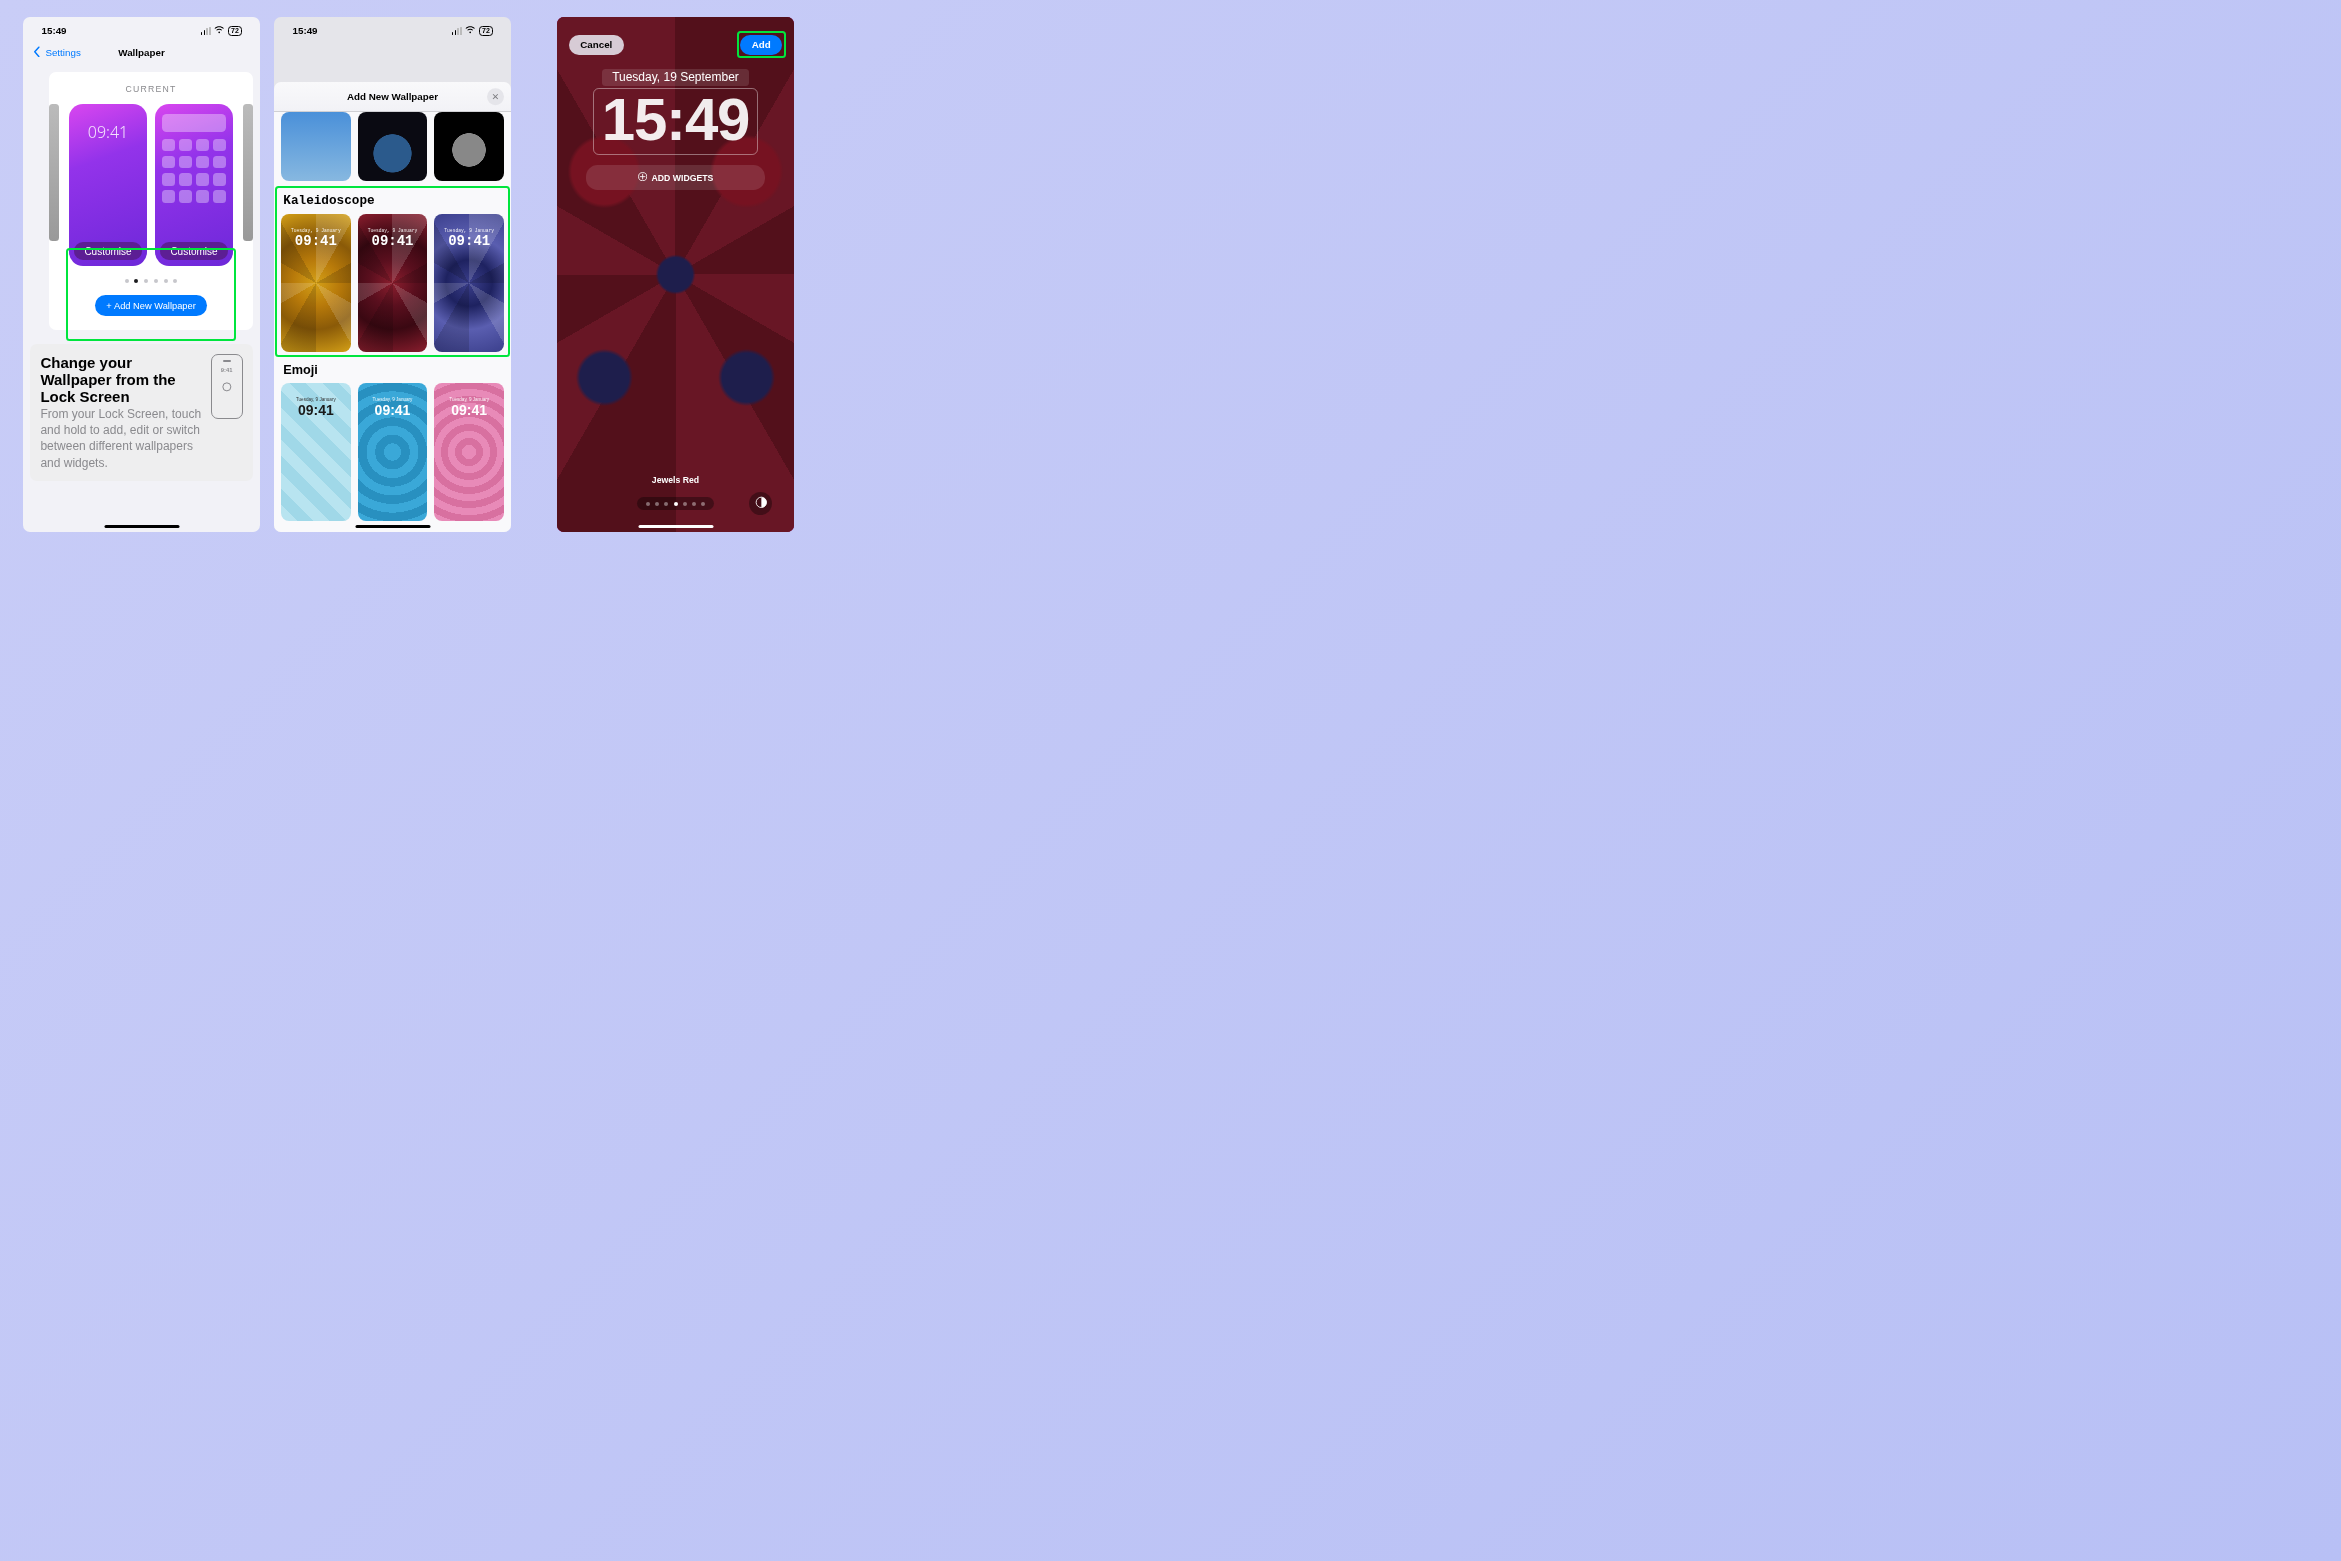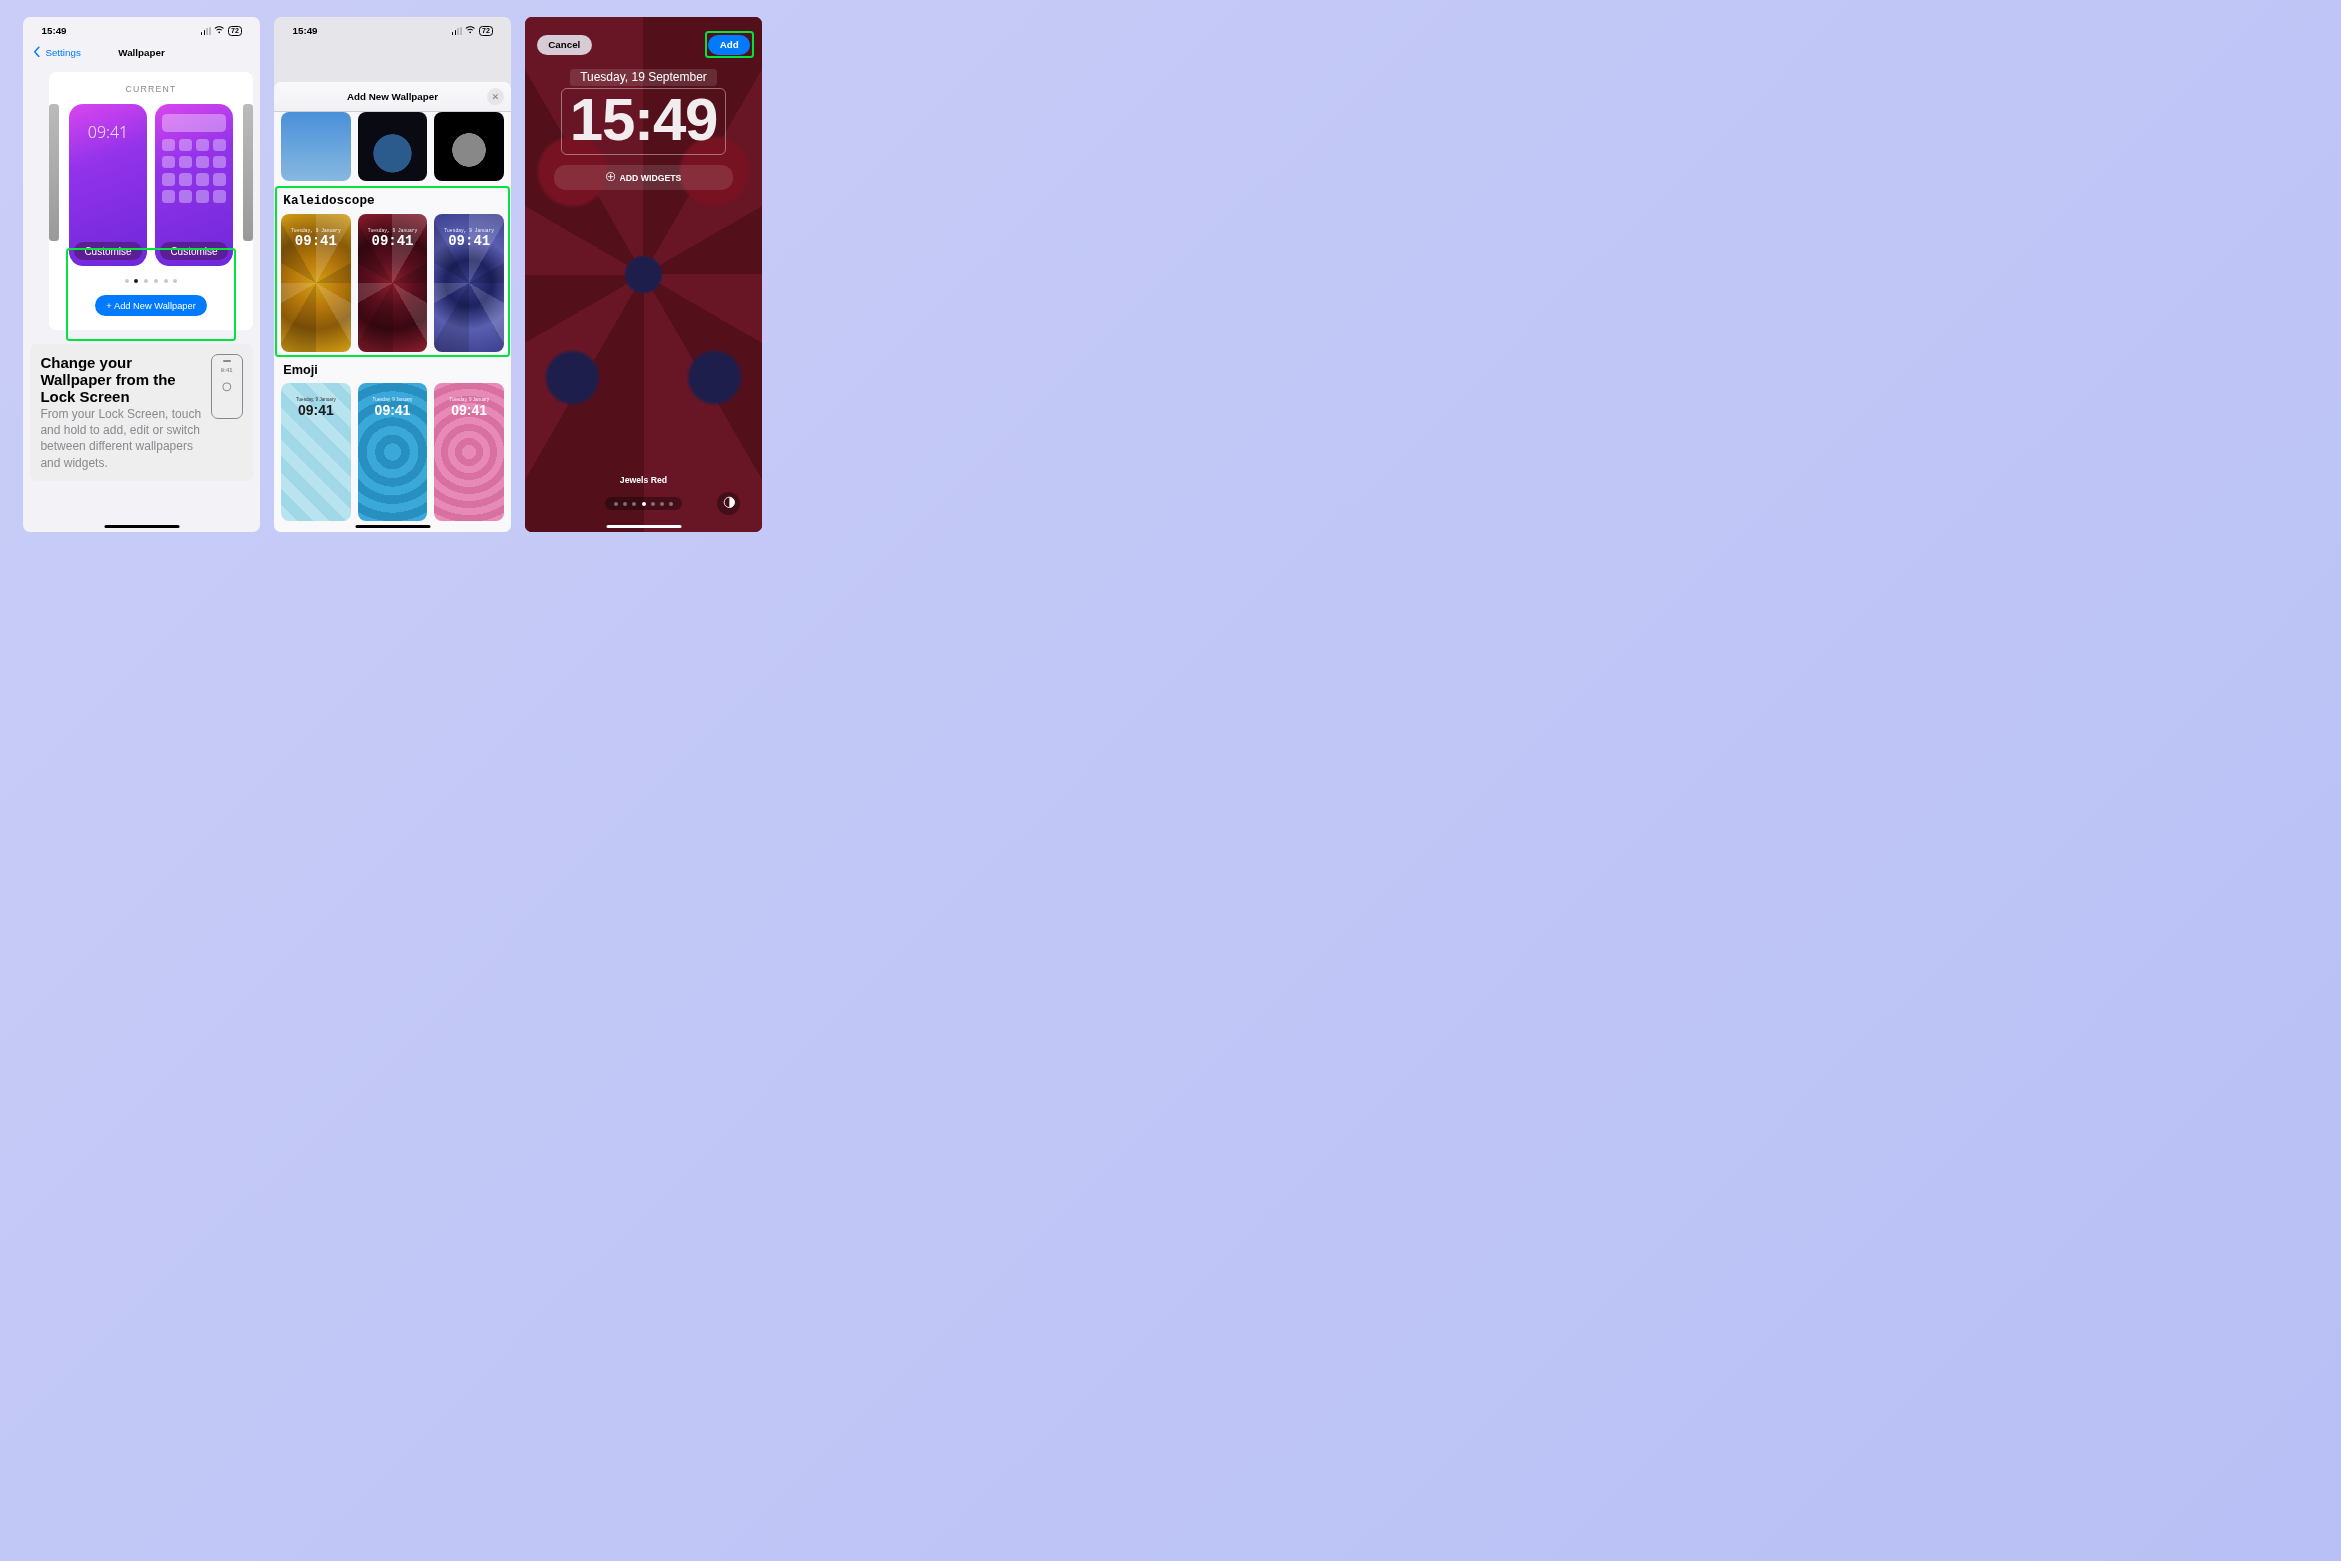--- a/index.html
+++ b/index.html
@@ -15,21 +15,21 @@
     width: 237px;
     height: 515px;
     background: #f2f2f7;
     border-radius: 7px;
     overflow: hidden;
     position: relative;
     display: flex;
     flex-direction: column;
   }
   .phone.gray { background: #e5e5ea; }
-  .phone.dark { background: #d946ef; }
+  .phone.dark { background: #d946ef; margin-left: 32px; }
   .status-bar {
     display: flex;
     justify-content: space-between;
     align-items: center;
     padding: 8px 18.5px 3.5px;
     font-size: 9.8px;
     font-weight: 600;
     color: #000;
   }
   .status-right { display: flex; gap: 3.5px; align-items: center; }

